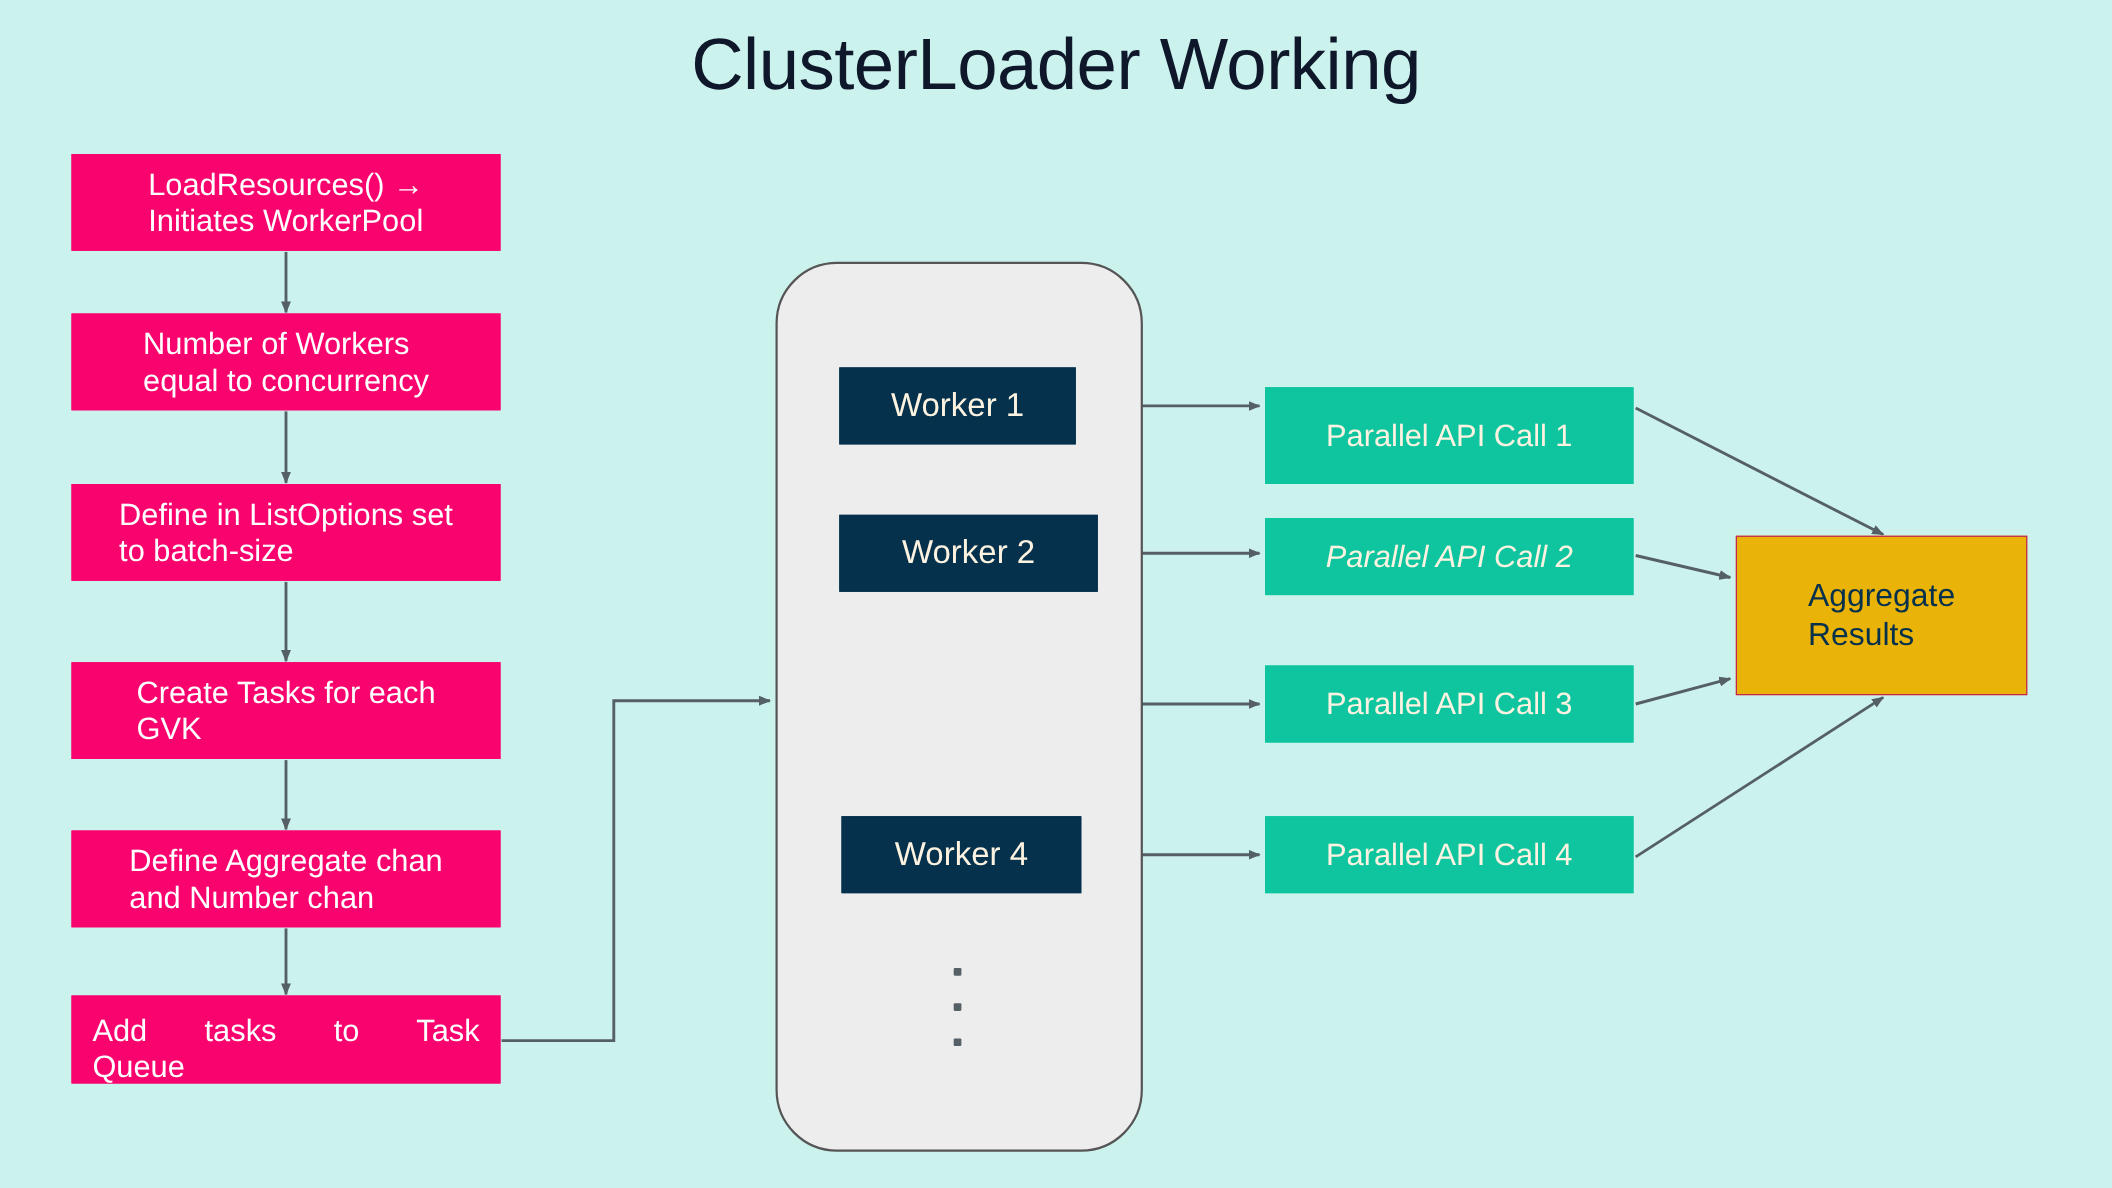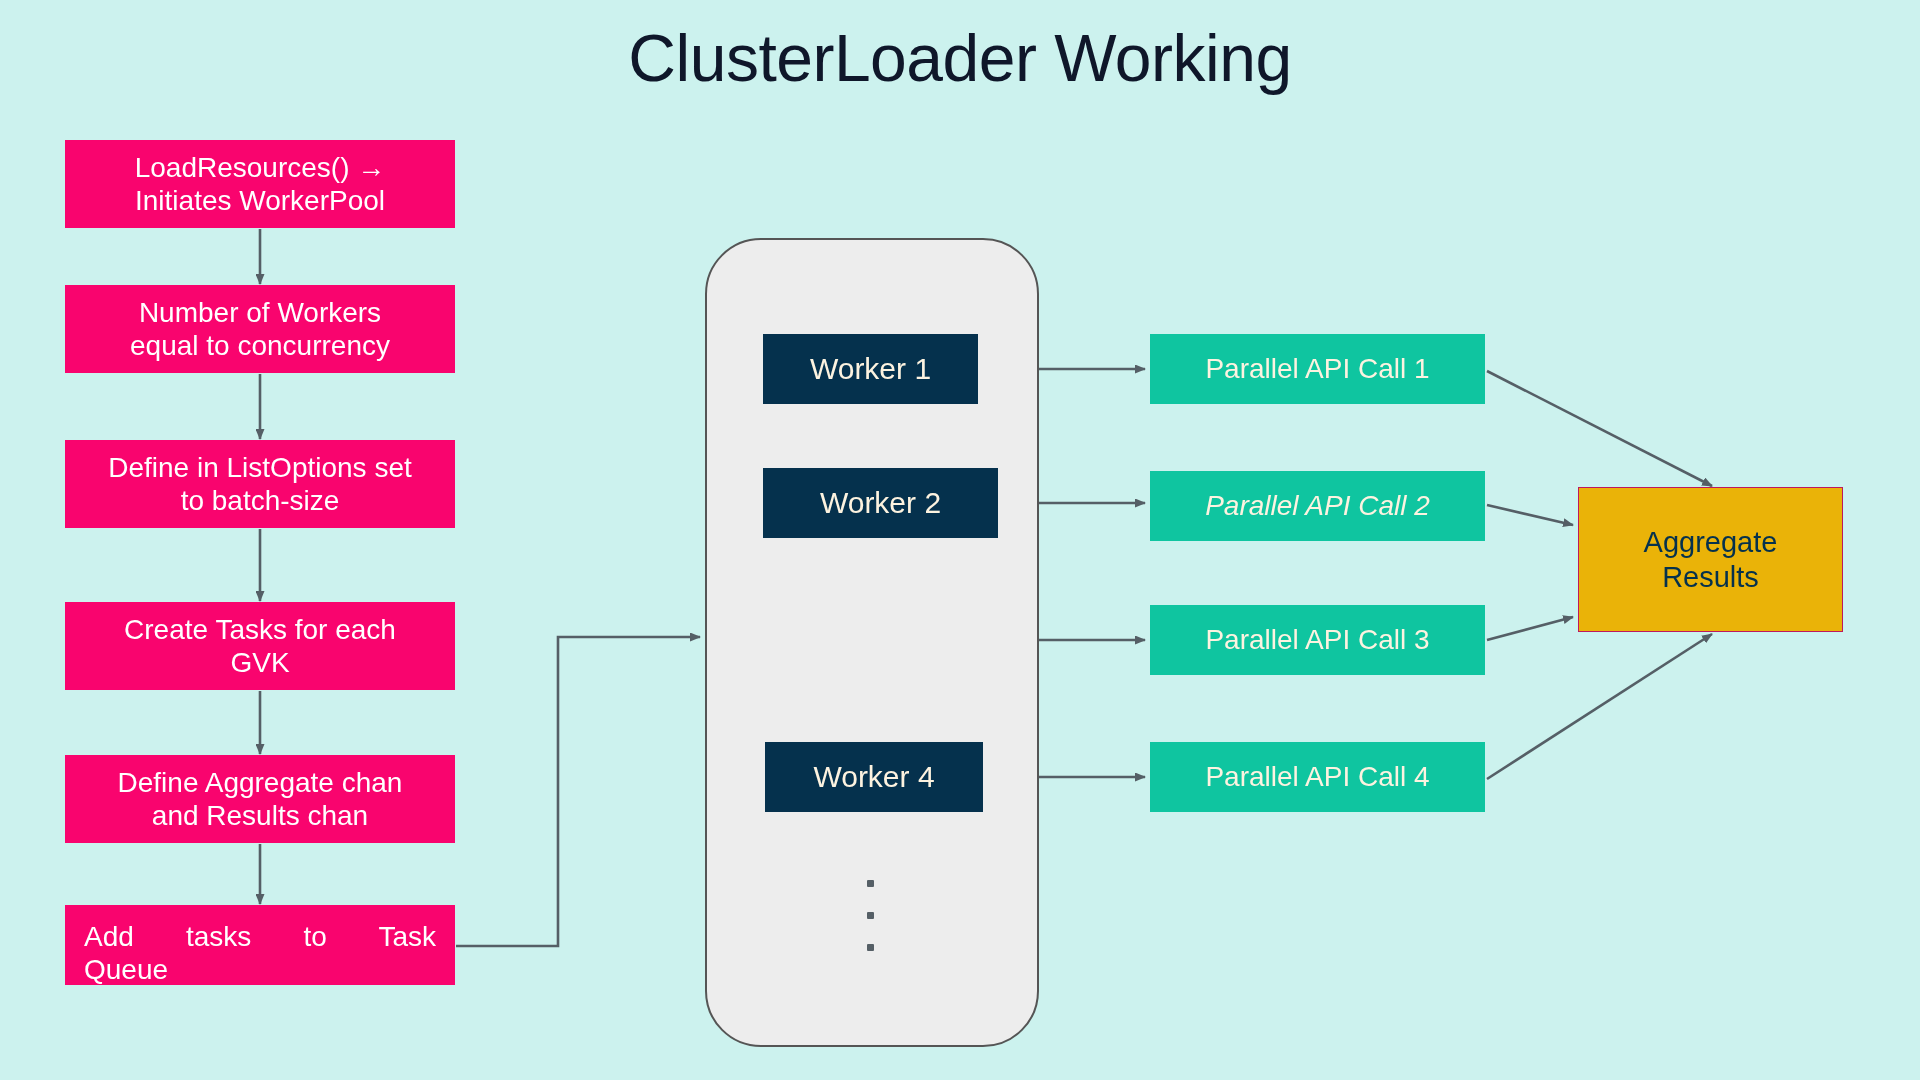--- a/index.html
+++ b/index.html
@@ -24,21 +24,21 @@
     width: 1920px;
     height: 1080px;
     pointer-events: none;
   }
   .node {
     position: absolute;
     box-sizing: border-box;
     display: flex;
     align-items: center;
     justify-content: center;
-    text-align: center;
+    text-align: left;
     line-height: 1.18;
   }
   .title {
     position: absolute;
     left: 0;
     right: 0;
     top: 20px;
     text-align: center;
     font-size: 66px;
     color: #0f172a;
@@ -162,21 +162,21 @@
   <div class="node pink-box" style="left:65px; top:602px; width:390px; height:88px;">
     <div>
       <span>Create Tasks for each</span><br>
       <span>GVK</span>
     </div>
   </div>
 
   <div class="node pink-box" style="left:65px; top:755px; width:390px; height:88px;">
     <div>
       <span>Define Aggregate chan</span><br>
-      <span>and Results chan</span>
+      <span>and Number chan</span>
     </div>
   </div>
 
   <div class="node pink-box justify" style="left:65px; top:905px; width:390px; height:80px;">
     <span>Add tasks to Task</span>
     <span class="last-line">Queue</span>
   </div>
 
   <div class="node worker-box" style="left:763px; top:334px; width:215px; height:70px;">
     <span>Worker 1</span>
@@ -187,21 +187,21 @@
   <div class="node worker-box" style="left:765px; top:742px; width:218px; height:70px;">
     <span>Worker 4</span>
   </div>
 
   <div class="dots" style="left:855px; top:855px; width:30px;">
     <span class="dot"></span>
     <span class="dot"></span>
     <span class="dot"></span>
   </div>
 
-  <div class="node api-box" style="left:1150px; top:334px; width:335px; height:70px;">
+  <div class="node api-box" style="left:1150px; top:352px; width:335px; height:88px;">
     <span>Parallel API Call 1</span>
   </div>
   <div class="node api-box" style="left:1150px; top:471px; width:335px; height:70px;font-style:italic;">
     <span>Parallel API Call 2</span>
   </div>
   <div class="node api-box" style="left:1150px; top:605px; width:335px; height:70px;">
     <span>Parallel API Call 3</span>
   </div>
   <div class="node api-box" style="left:1150px; top:742px; width:335px; height:70px;">
     <span>Parallel API Call 4</span>

